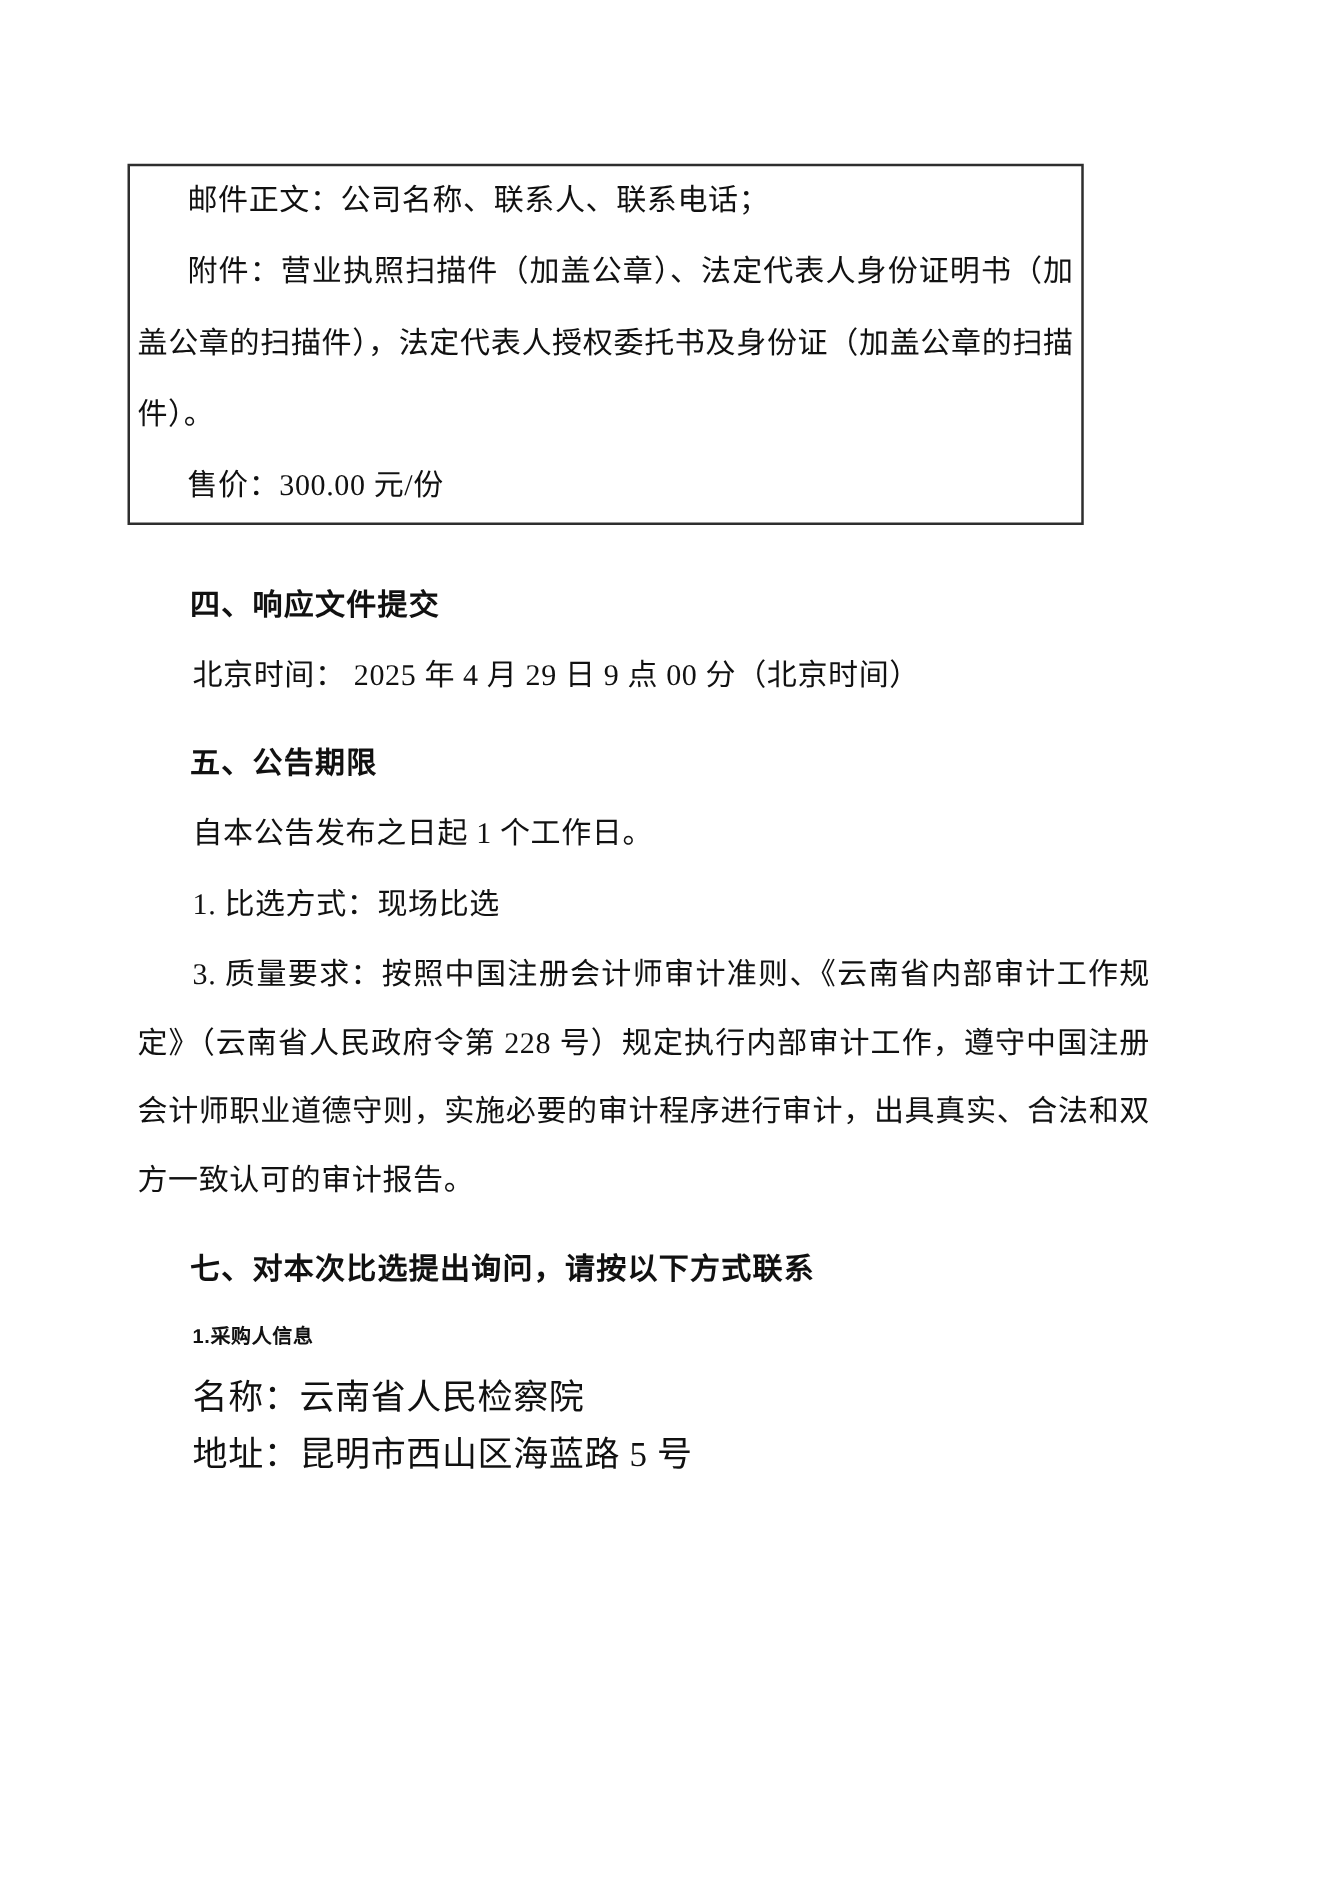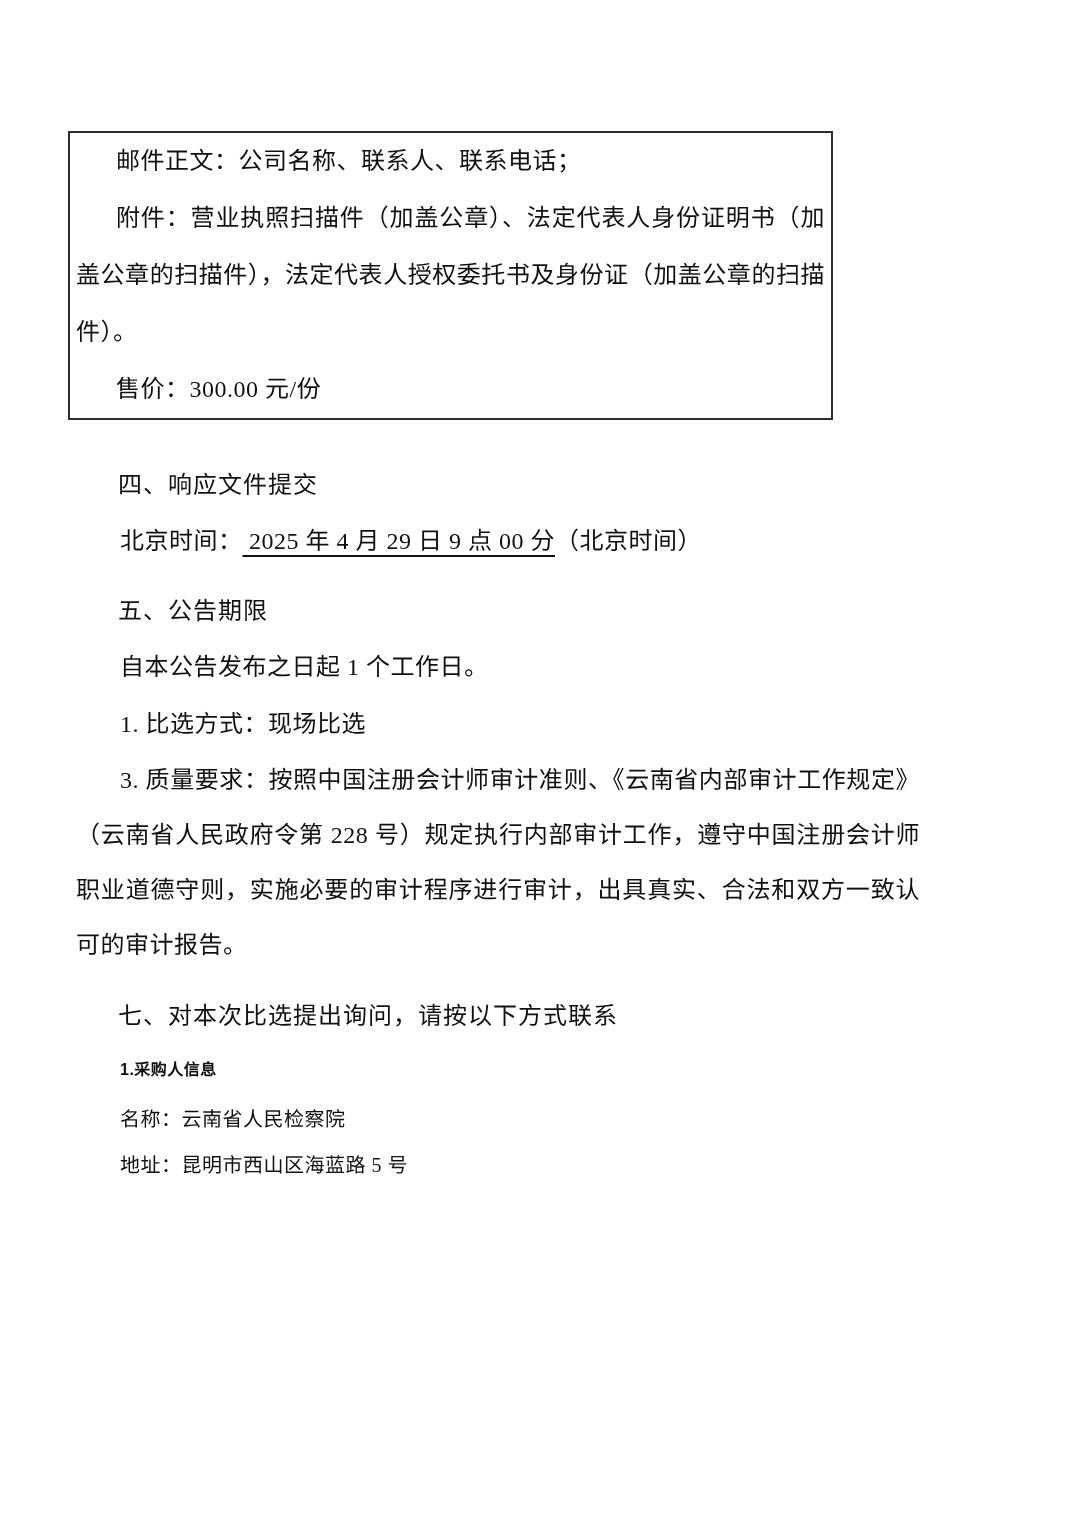--- a/index.html
+++ b/index.html
@@ -7,21 +7,21 @@
   .page {
     width: 1074px;
     height: 1520px;
     background: #ffffff;
     color: #111111;
     position: relative;
     overflow: hidden;
     font-family: "Liberation Serif", "DejaVu Serif", serif;
   }
   .content {
-    padding: 131px 154px 0 76px;
+    padding: 131px 154px 0 110px;
   }
 
   
   .notice-box {
     width: 765px;
     margin-left: -8px;
     border: 2px solid #2e2e2e;
     padding: 0 6px;
     background: #ffffff;
   }
@@ -31,21 +31,21 @@
     line-height: 57px;
     text-indent: 40px;
     letter-spacing: 0.5px;
   }
   .box-p.justified { text-align: justify; }
 
   
   .sec-heading {
     margin: 0;
     font-family: "Liberation Sans", "DejaVu Sans", sans-serif;
-    font-weight: 400;
+    font-weight: 700;
     font-size: 24px;
     line-height: 57px;
     padding-left: 42px;
     letter-spacing: 1px;
   }
   .mt-s4 { margin-top: 36px; }
   .mt-s5 { margin-top: 12px; }
   .mt-s6 { margin-top: 8px; }
   .mt-s7 { margin-top: 14px; }
 
@@ -59,38 +59,37 @@
   }
   .body-para {
     margin: 0;
     font-size: 24px;
     line-height: 55px;
     text-indent: 44px;
     text-align: justify;
     letter-spacing: 0.5px;
   }
   .u {
-    text-decoration: underline;
     text-underline-offset: 6px;
     text-decoration-thickness: 1.5px;
   }
 
   
   .sub-heading {
     margin: 0;
     font-family: "Liberation Sans", "DejaVu Sans", sans-serif;
     font-weight: 700;
     font-size: 16px;
     line-height: 52px;
     padding-left: 44px;
     letter-spacing: 0.5px;
   }
   .contact-line {
     margin: 0;
-    font-size: 20px;
+    font-size: 28px;
     line-height: 46px;
     text-indent: 44px;
     letter-spacing: 0.5px;
   }
 </style>
 </head>
 <body>
 
 <div class="page">
   <div class="content">

